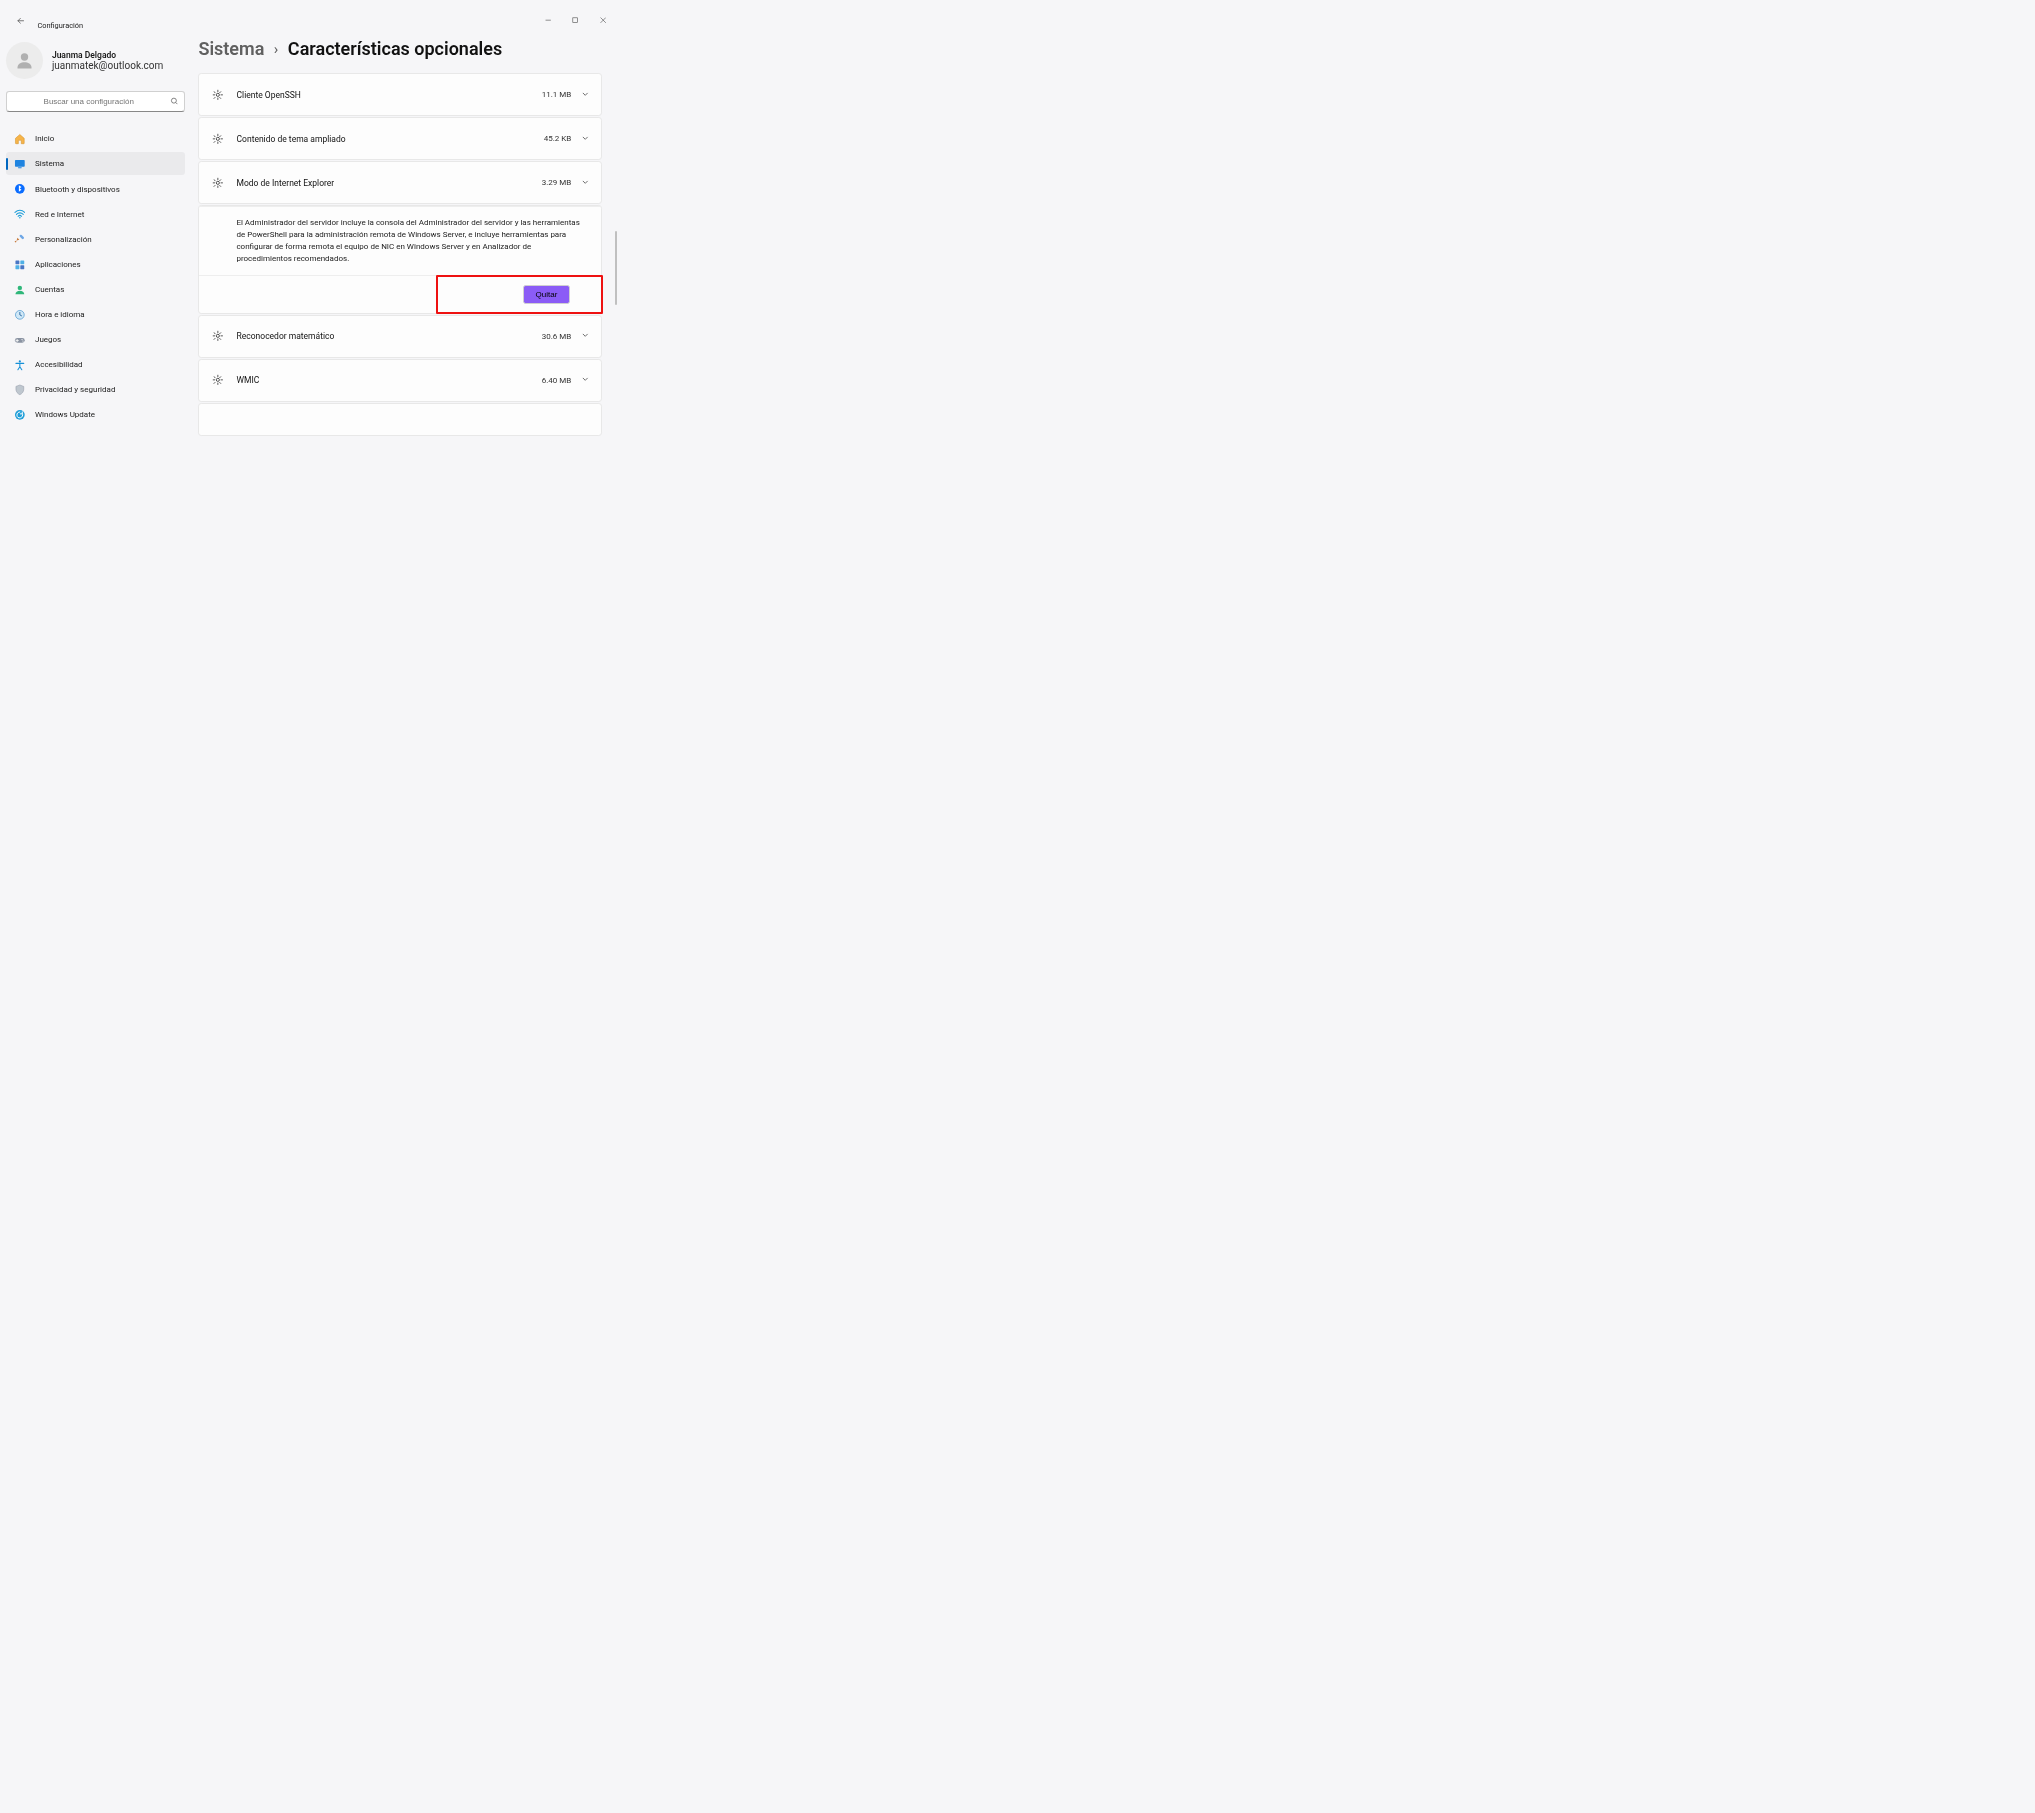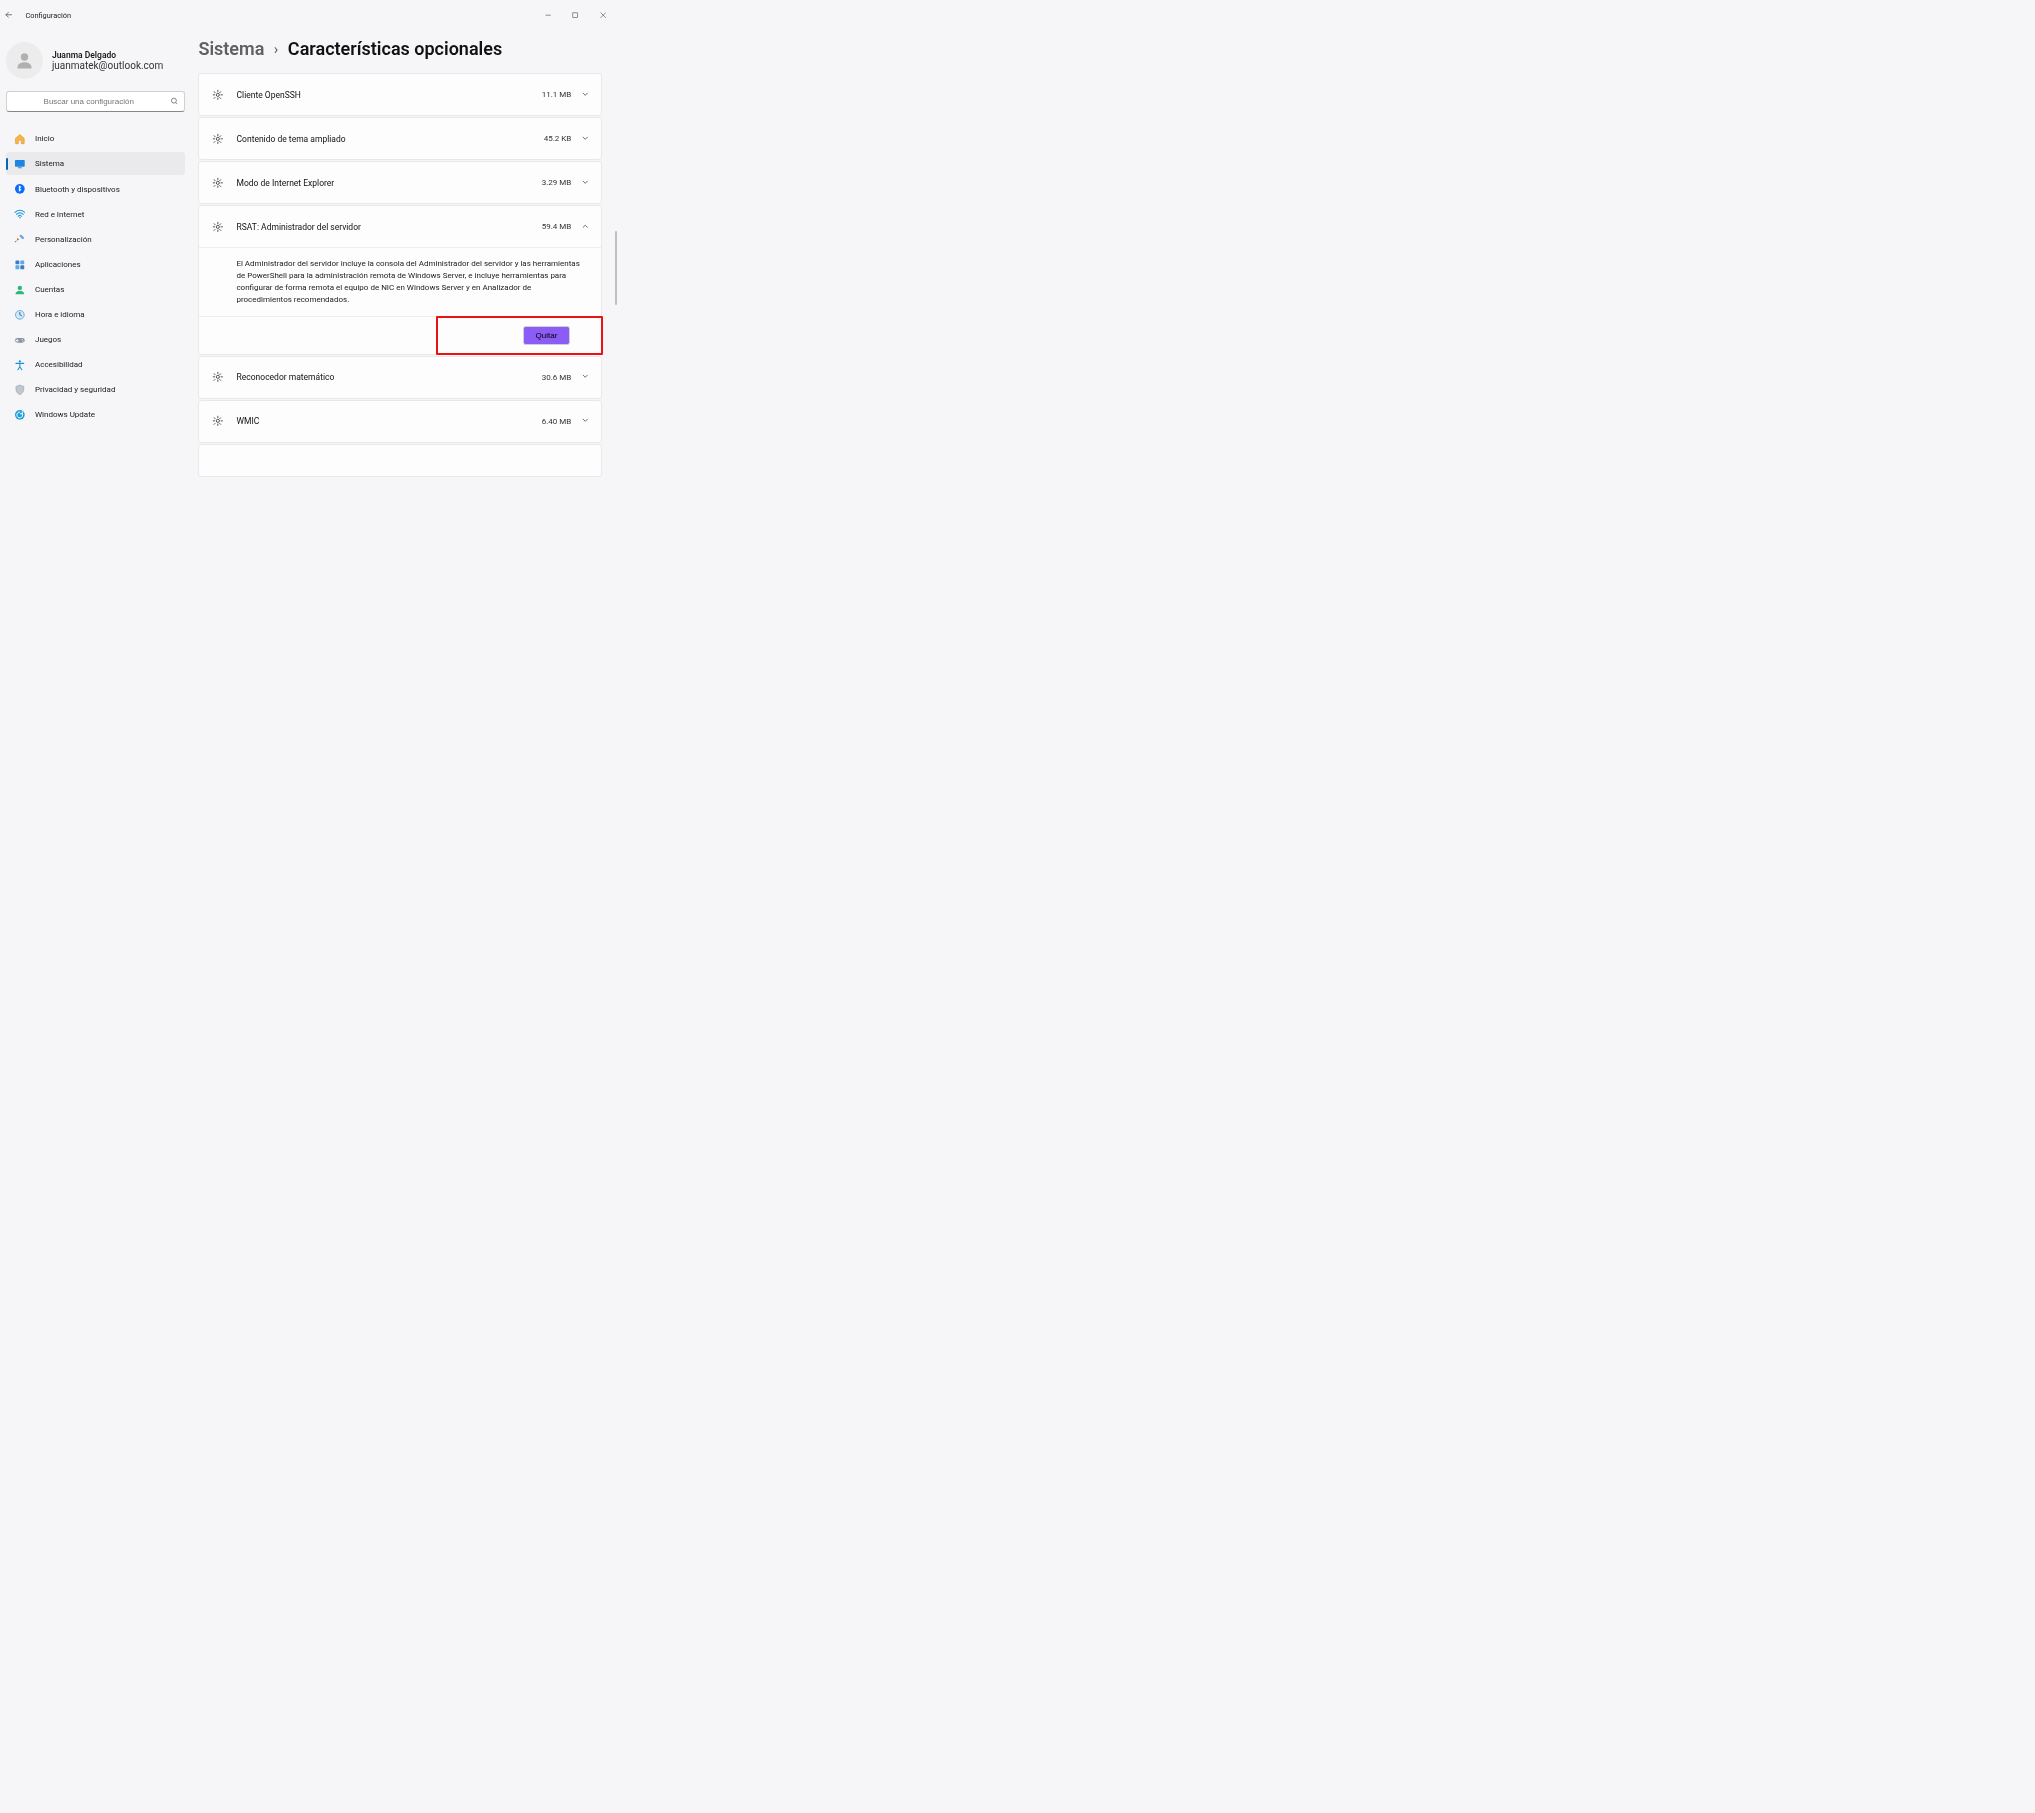--- a/index.html
+++ b/index.html
@@ -7,23 +7,24 @@
     font-family: "Segoe UI", -apple-system, Roboto, sans-serif;
     background: #f6f6f8;
     color: #1b1b1b;
     width: 617px;
     height: 551px;
     overflow: hidden;
   }
   
   .titlebar {
     display: flex;
-    align-items: center;
+    align-items: flex-end;
     height: 30px;
     padding: 0 0;
+    margin-left: 12px;
   }
   .titlebar .back {
     width: 18px; height: 18px;
     display: flex; align-items: center; justify-content: center;
     cursor: pointer;
   }
   .titlebar .app-title {
     margin-left: 7.4px;
     font-size: 7.4px;
   }
@@ -411,33 +412,20 @@
               </svg>
             </span>
             <span class="feature-label">Modo de Internet Explorer</span>
             <span class="feature-size">3.29 MB</span>
             <span><svg class="chevron" width="8.5" height="8.5" viewBox="0 0 24 24" fill="none" stroke="#333" stroke-width="2" stroke-linecap="round">
                 <path d="M6 9l6 6 6-6"></path>
               </svg></span>
           </div>
         </div>
         <div class="feature expanded">
-          <div class="feature-row">
-            <span class="feature-icon">
-              <svg width="11.7" height="11.7" viewBox="0 0 24 24" fill="none" stroke="#333" stroke-width="1.7">
-                <circle cx="12" cy="12" r="3.2"></circle>
-                <path d="M12 2.5v3m0 13v3M21.5 12h-3m-13 0h-3m15.4-6.4l-2.1 2.1m-9.6 9.6l-2.1 2.1m13.8 0l-2.1-2.1m-9.6-9.6L4.6 5.6" stroke-linecap="round"></path>
-              </svg>
-            </span>
-            <span class="feature-label">RSAT: Administrador del servidor</span>
-            <span class="feature-size">59.4 MB</span>
-            <span><svg class="chevron" width="8.5" height="8.5" viewBox="0 0 24 24" fill="none" stroke="#333" stroke-width="2" stroke-linecap="round">
-                <path d="M6 9l6 6 6-6"></path>
-              </svg></span>
-          </div>
           <div class="feature-body">El Administrador del servidor incluye la consola del Administrador del servidor y las herramientas de PowerShell para la administración remota de Windows Server, e incluye herramientas para configurar de forma remota el equipo de NIC en Windows Server y en Analizador de procedimientos recomendados.</div>
           <div class="feature-action" style="position:relative">
             <button class="btn">Quitar</button>
             <div class="highlight-box" style="left:237px; right:-1.6px; top:-1.6px; bottom:-1.6px;"></div>
           </div>
         </div>
         <div class="feature">
           <div class="feature-row">
             <span class="feature-icon">
               <svg width="11.7" height="11.7" viewBox="0 0 24 24" fill="none" stroke="#333" stroke-width="1.7">

